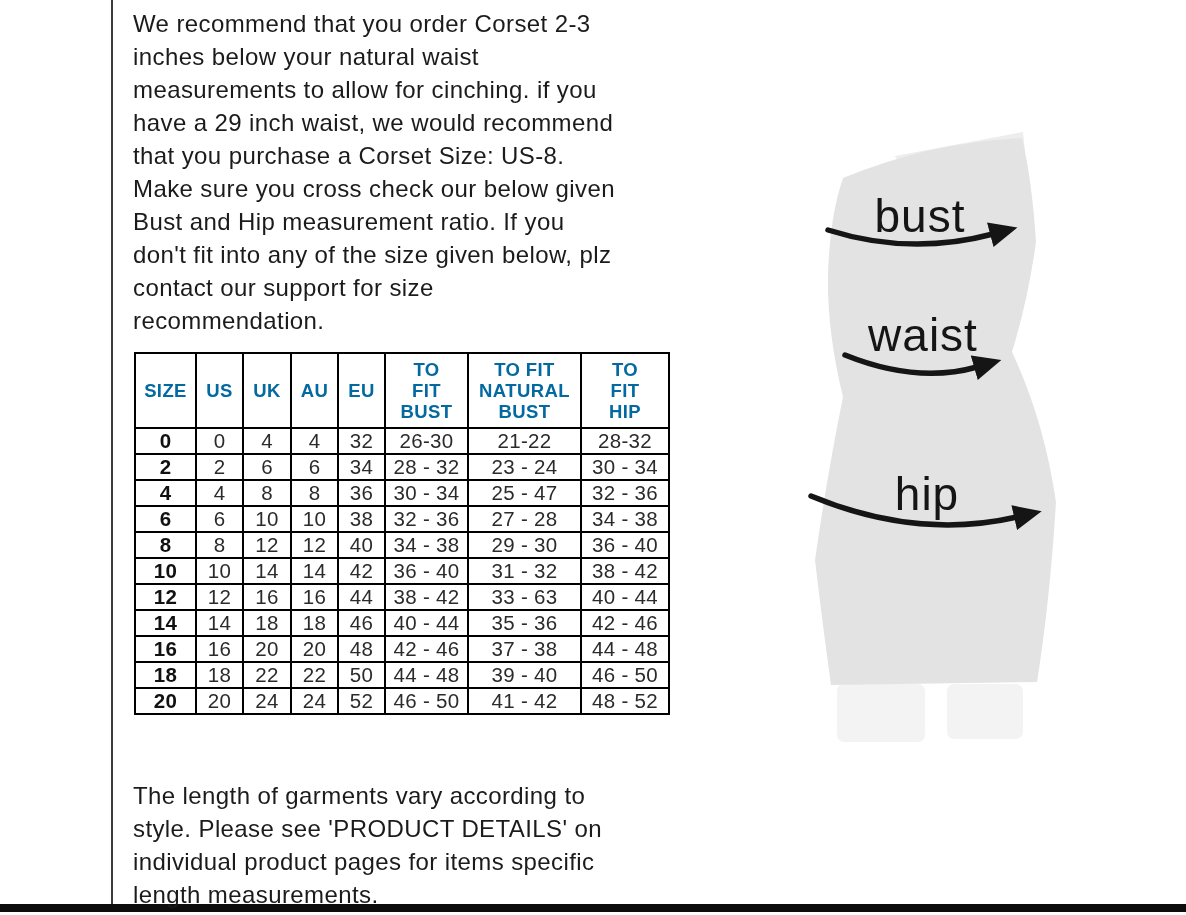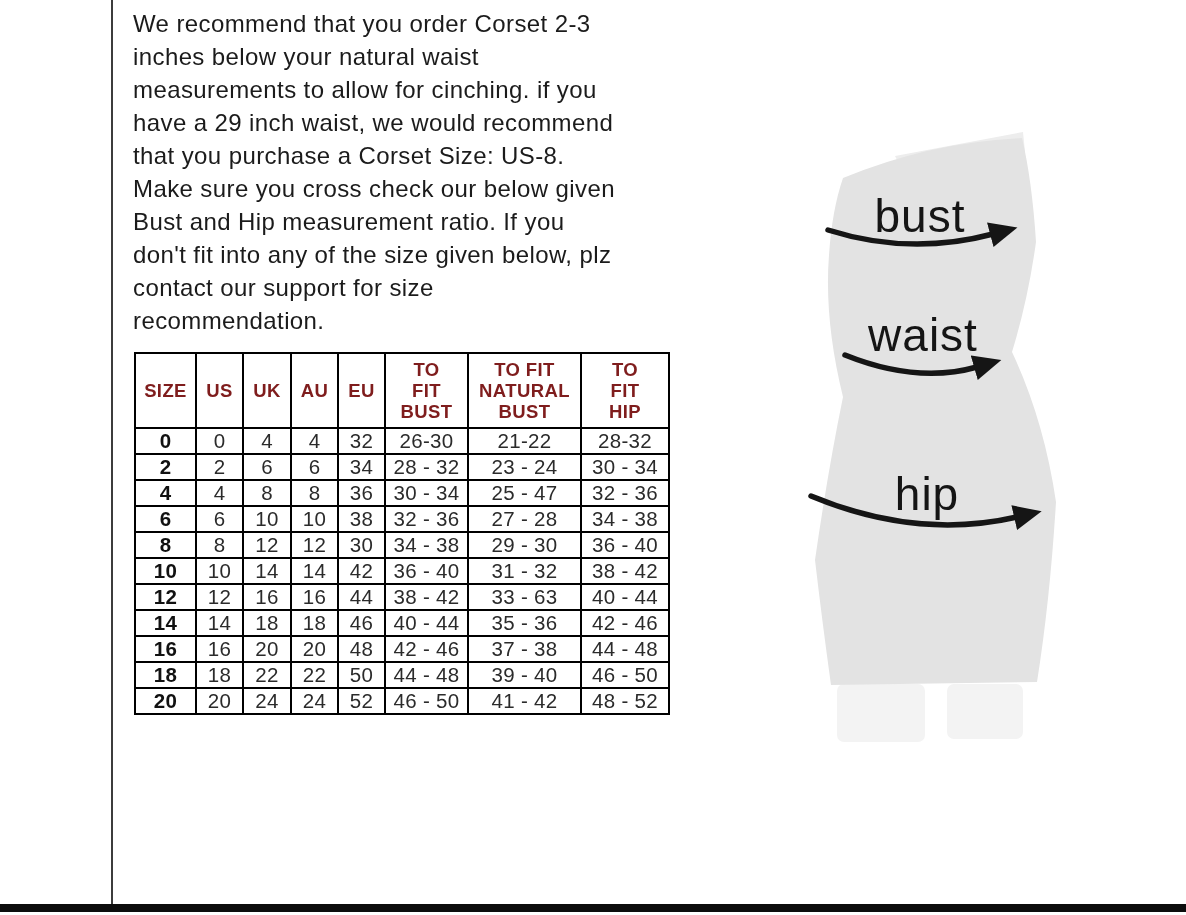--- a/index.html
+++ b/index.html
@@ -47,21 +47,21 @@
     vertical-align:middle;
     overflow:hidden;
   }
   table.size-table th {
     height:75px;
     font-size:18.5px;
     font-weight:bold;
     letter-spacing:0.4px;
     white-space:pre-line;
     line-height:21px;
-    color:#7f1d1d;
+    color:#0369a1;
   }
   table.size-table td {
     height:25.3px;
     font-size:20.5px;
     color:#2b2b2b;
     letter-spacing:0.3px;
     white-space:nowrap;
   }
   table.size-table td.size-col {
     font-weight:bold;
@@ -163,21 +163,21 @@
           <td>38</td>
           <td>32 - 36</td>
           <td>27 - 28</td>
           <td>34 - 38</td>
         </tr>
         <tr>
           <td class="size-col">8</td>
           <td>8</td>
           <td>12</td>
           <td>12</td>
-          <td>30</td>
+          <td>40</td>
           <td>34 - 38</td>
           <td>29 - 30</td>
           <td>36 - 40</td>
         </tr>
         <tr>
           <td class="size-col">10</td>
           <td>10</td>
           <td>14</td>
           <td>14</td>
           <td>42</td>
@@ -231,20 +231,24 @@
           <td>24</td>
           <td>24</td>
           <td>52</td>
           <td>46 - 50</td>
           <td>41 - 42</td>
           <td>48 - 52</td>
         </tr>
       </tbody>
   </table>
 
+  <div class="para footer-note">The length of garments vary according to
+style. Please see 'PRODUCT DETAILS'  on
+individual product pages for items specific
+length measurements.</div>
 
   <div class="figure-wrap">
     <svg width="440" height="660" viewBox="0 0 440 660">
       <defs>
         <marker id="arrowhead" viewBox="0 0 10 9" refX="1" refY="4.5" markerWidth="5.2" markerHeight="4.6" orient="auto">
           <path d="M0 0 L10 4.5 L0 9 Z" fill="#151515"></path>
         </marker>
       </defs>
 
       <path d="M 140 38 L 268 14 L 270 34 L 150 58 Z" fill="#ededed"></path>

